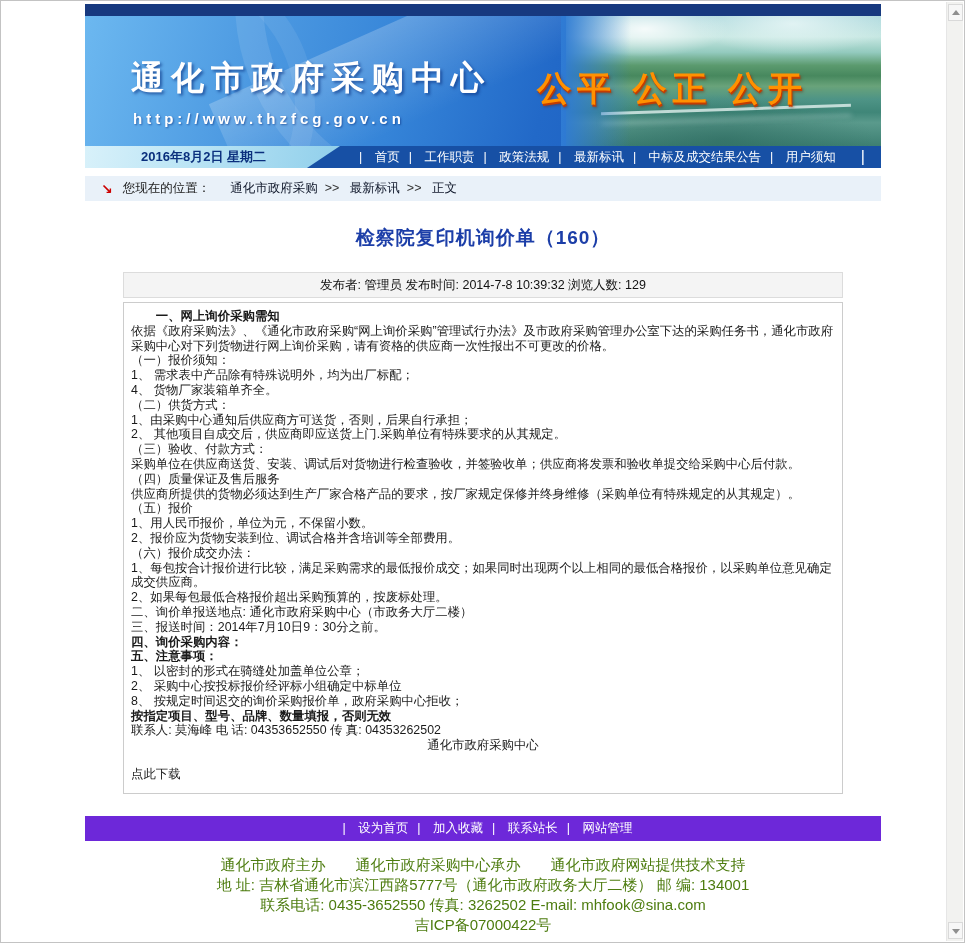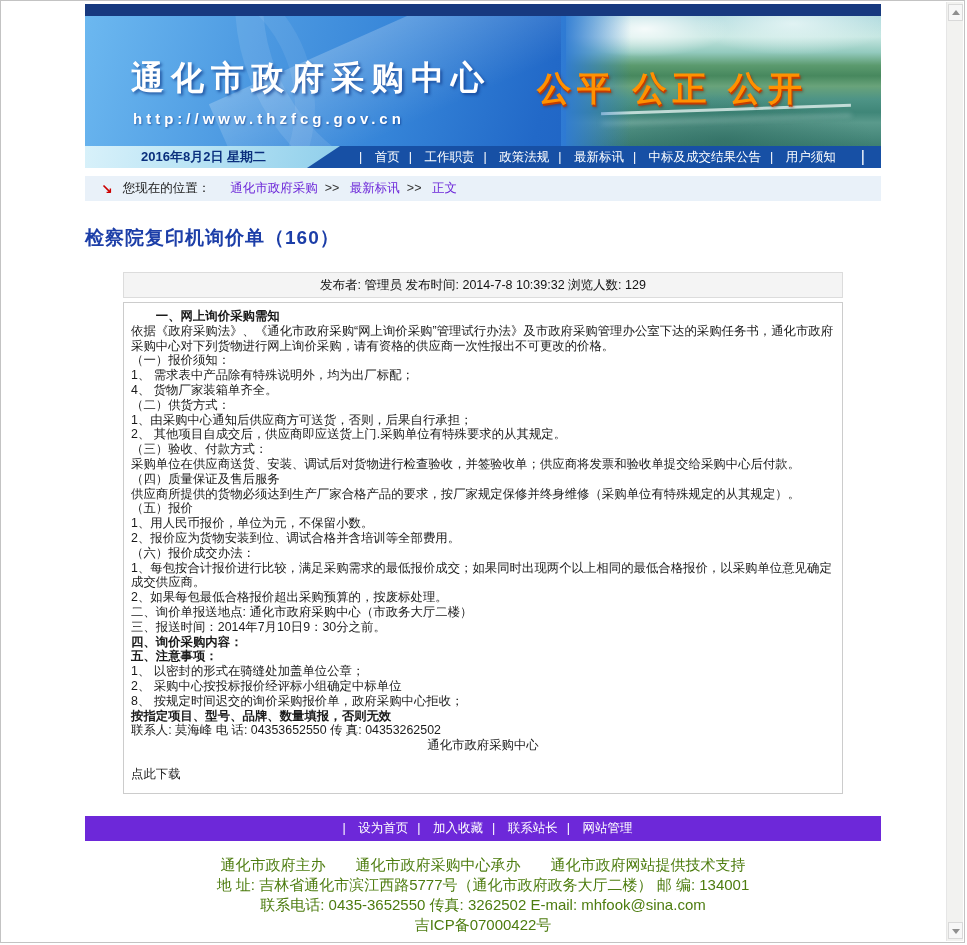--- a/index.html
+++ b/index.html
@@ -92,25 +92,25 @@
 
   
   .breadcrumb {
     margin-top:8px; height:25px; background:#e9f1f9;
     display:flex; align-items:center; font-size:12.5px; color:#222;
   }
   .bc-arrow { color:#cc0000; font-weight:bold; font-size:14px; padding:0 10px 0 16px; }
   .bc-label { padding-right:6px; }
   .bc-items { display:flex; align-items:center; }
   .bc-sep { padding:0 7px; color:#333; }
-  .bc-link { color:#6d28d9; text-decoration:none; cursor:pointer; }
+  .bc-link { color:#0f172a; text-decoration:none; cursor:pointer; }
 
   
   .article-title {
-    margin-top:24px; text-align:left;
+    margin-top:24px; text-align:center;
     font-size:19px; font-weight:bold; color:#1c3ea8; letter-spacing:1px;
   }
   .info-bar {
     width:720px; margin:21px auto 4px;
     background:#f4f4f4; border:1px solid #dcdcdc;
     height:26px; line-height:24px; text-align:center;
     font-size:12.5px; color:#111;
   }
   .content-box {
     width:720px; margin:0 auto; border:1px solid #cccccc;

